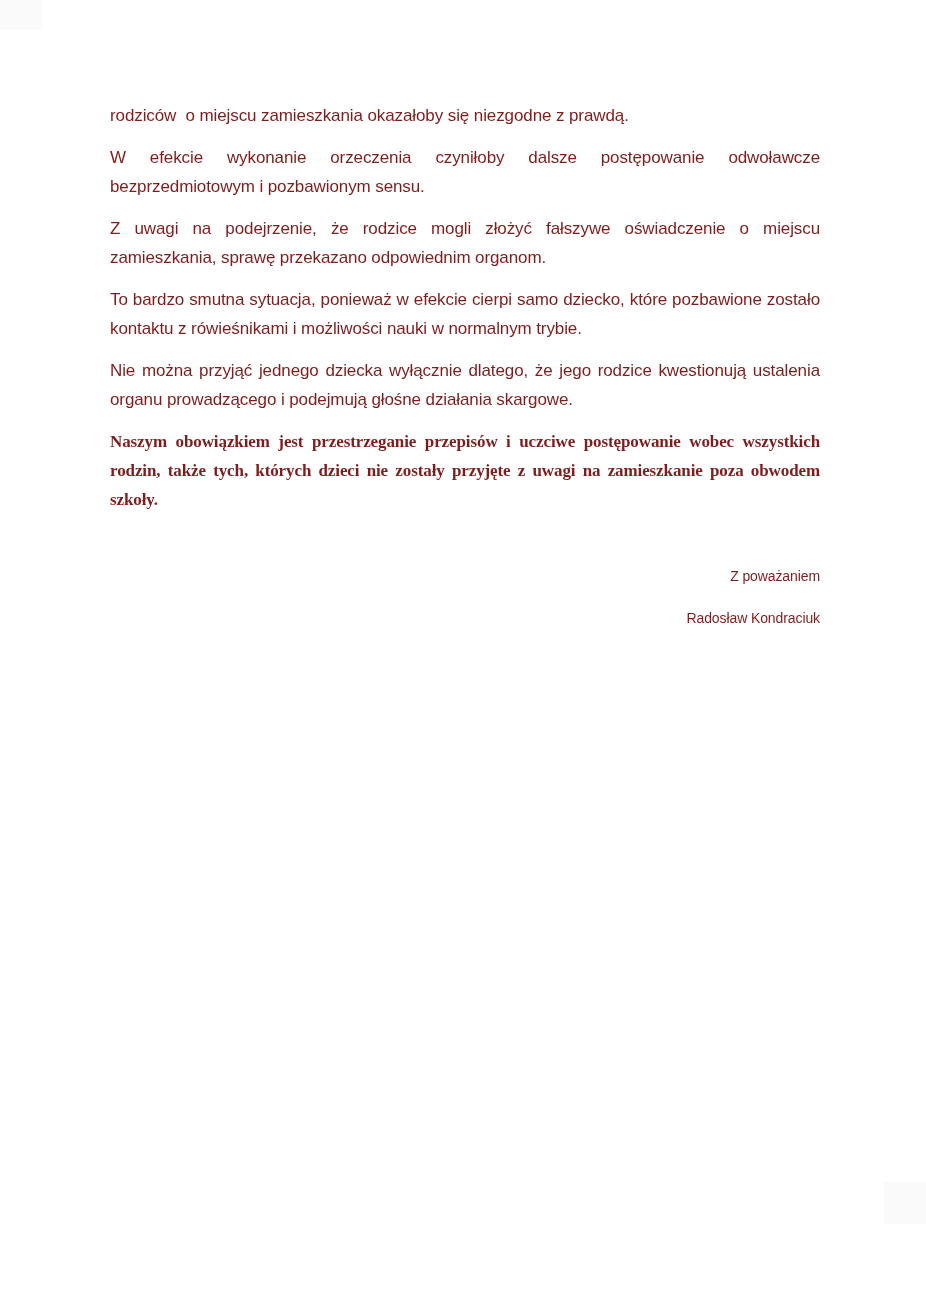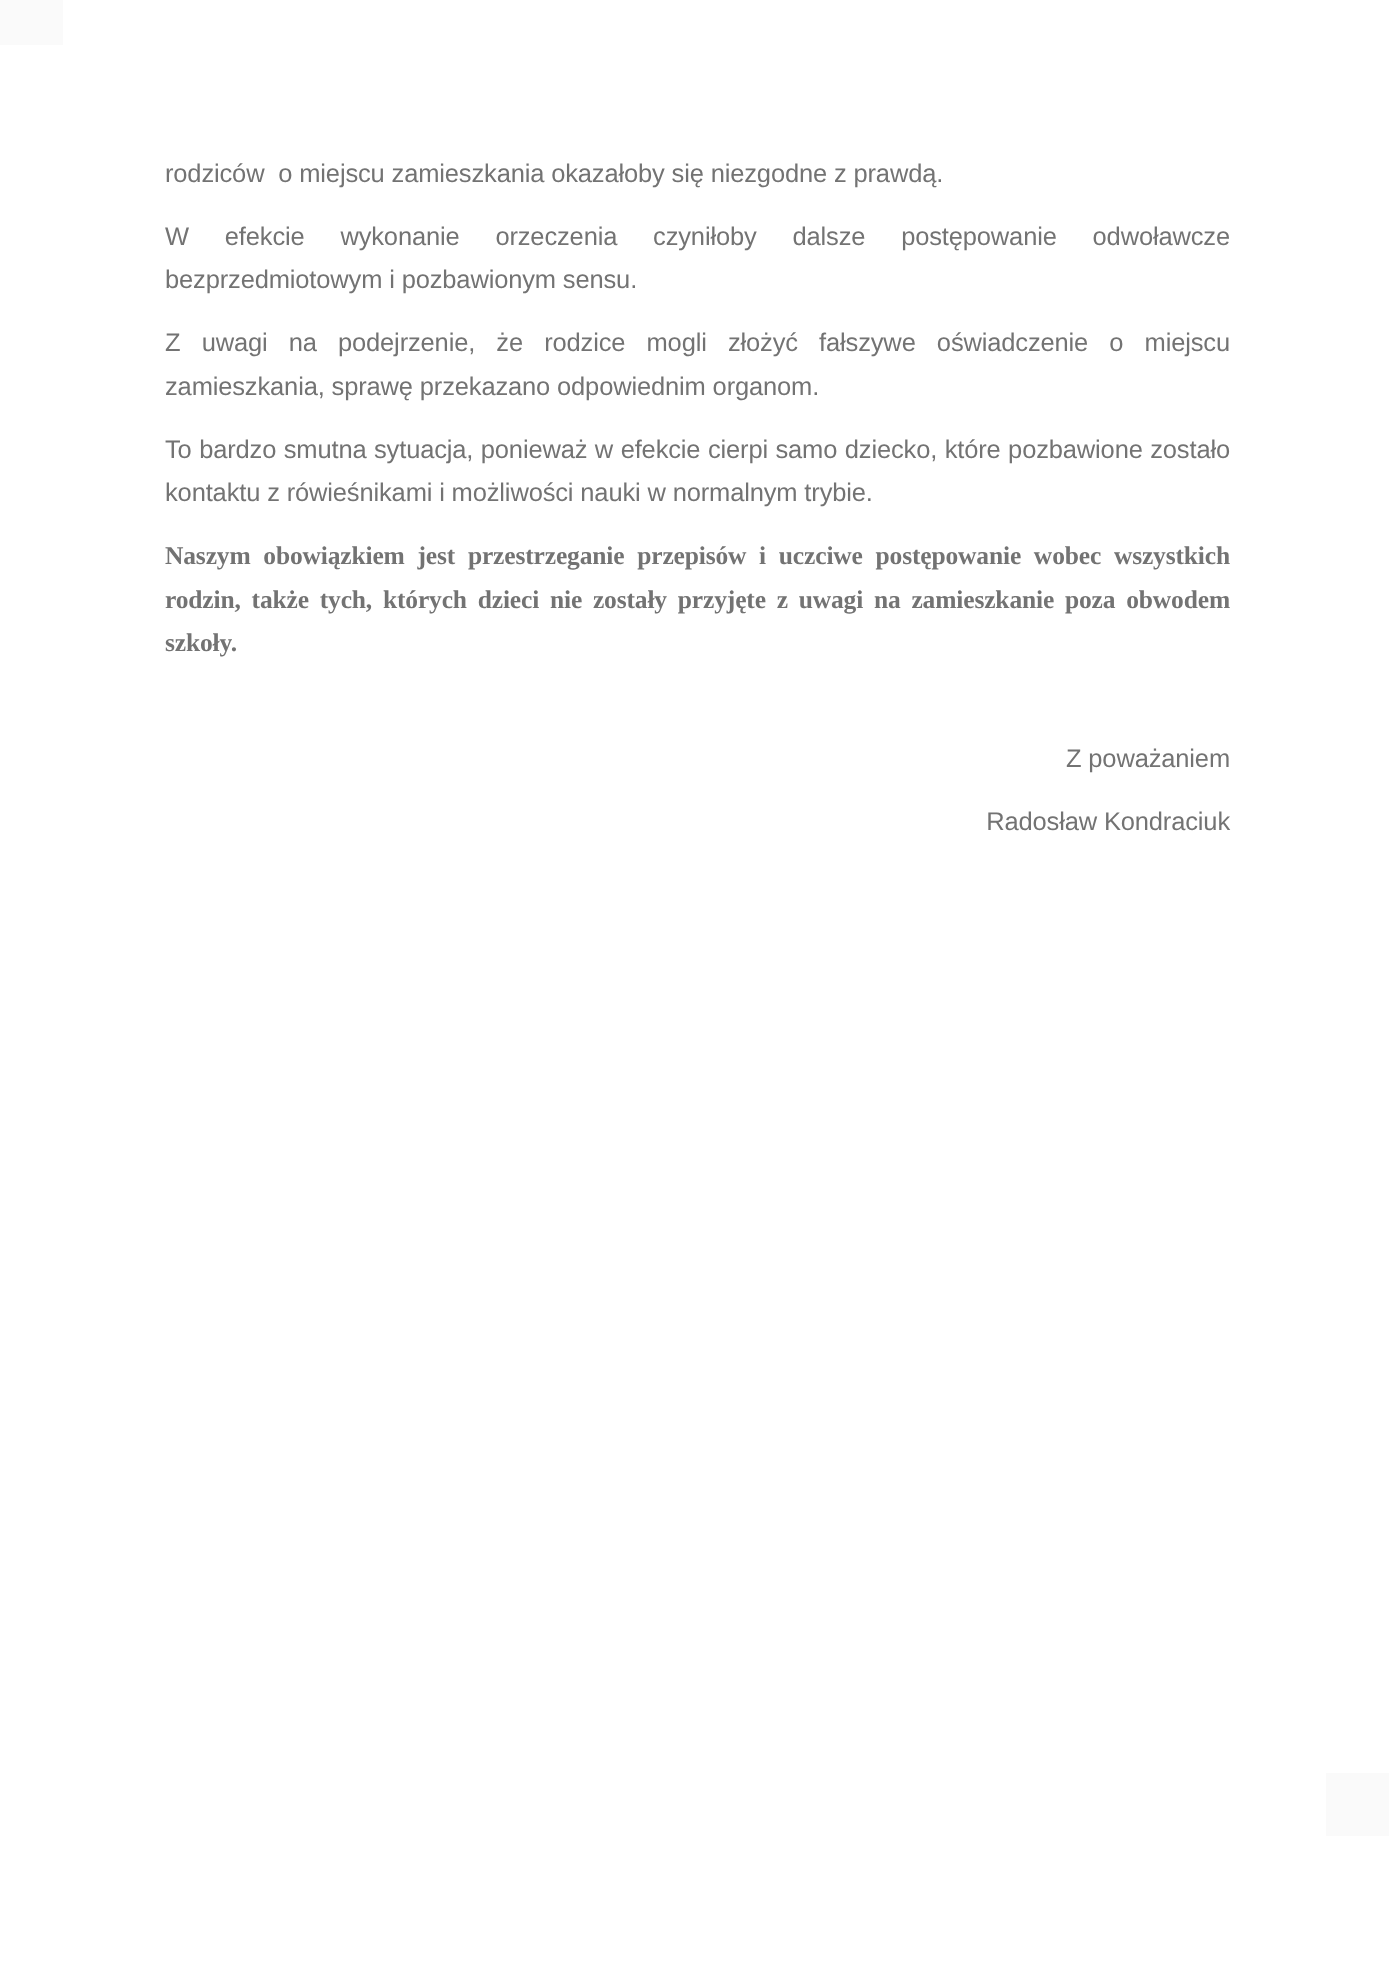--- a/index.html
+++ b/index.html
@@ -7,21 +7,21 @@
     padding: 0;
     background: #ffffff;
   }
   .page {
     position: relative;
     width: 926px;
     height: 1224px;
     background: #ffffff;
     overflow: hidden;
     font-family: "Liberation Sans", sans-serif;
-    color: #737373;
+    color: #7f1d1d;
   }
   .corner-artifact {
     position: absolute;
     background: #fafafa;
   }
   .corner-artifact.top-left {
     top: 0; left: 0;
     width: 42px; height: 30px;
   }
   .corner-artifact.bottom-right {
@@ -46,38 +46,39 @@
   }
   .content p.bold {
     font-weight: 700;
     font-family: Liberation Serif, serif;
   }
   .signature {
     margin-top: 48px;
     text-align: right;
   }
   .signature div {
-    font-size: 17px;
+    font-size: 14px;
     line-height: 29px;
     margin-bottom: 13px;
     letter-spacing: -0.1px;
   }
 </style>
 </head>
 <body>
 
 <div class="page">
 
   <div class="corner-artifact top-left"></div>
 
   <div class="content">
     <p class="preserve-spaces">rodziców  o miejscu zamieszkania okazałoby się niezgodne z prawdą.</p>
     <p>W efekcie wykonanie orzeczenia czyniłoby dalsze postępowanie odwoławcze bezprzedmiotowym i pozbawionym sensu.</p>
     <p>Z uwagi na podejrzenie, że rodzice mogli złożyć fałszywe oświadczenie o miejscu zamieszkania, sprawę przekazano odpowiednim organom.</p>
     <p>To bardzo smutna sytuacja, ponieważ w efekcie cierpi samo dziecko, które pozbawione zostało kontaktu z rówieśnikami i możliwości nauki w normalnym trybie.</p>
+    <p>Nie można przyjąć jednego dziecka wyłącznie dlatego, że jego rodzice kwestionują ustalenia organu prowadzącego i podejmują głośne działania skargowe.</p>
     <p class="bold">Naszym obowiązkiem jest przestrzeganie przepisów i uczciwe postępowanie wobec wszystkich rodzin, także tych, których dzieci nie zostały przyjęte z uwagi na zamieszkanie poza obwodem szkoły.</p>
 
     <div class="signature">
       <div>Z poważaniem</div>
       <div>Radosław Kondraciuk</div>
     </div>
   </div>
 
   <div class="corner-artifact bottom-right"></div>
 

